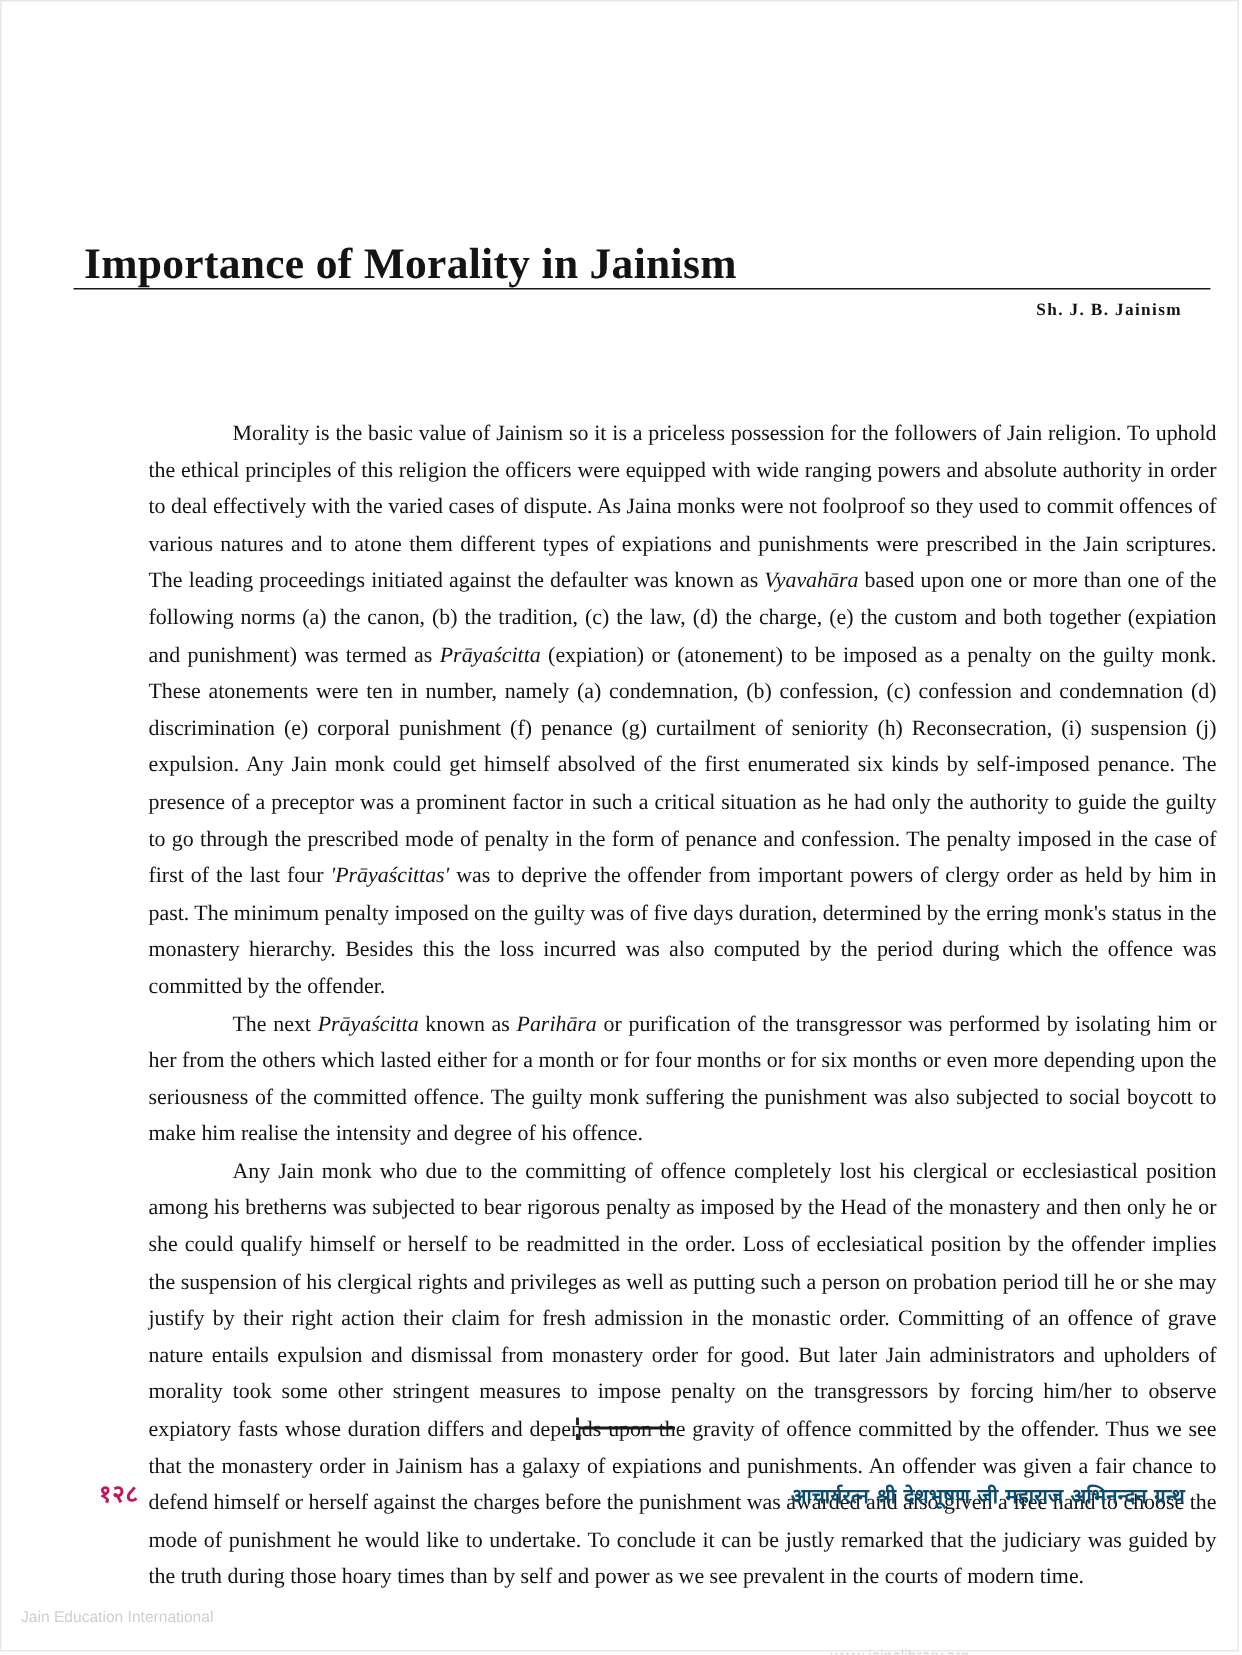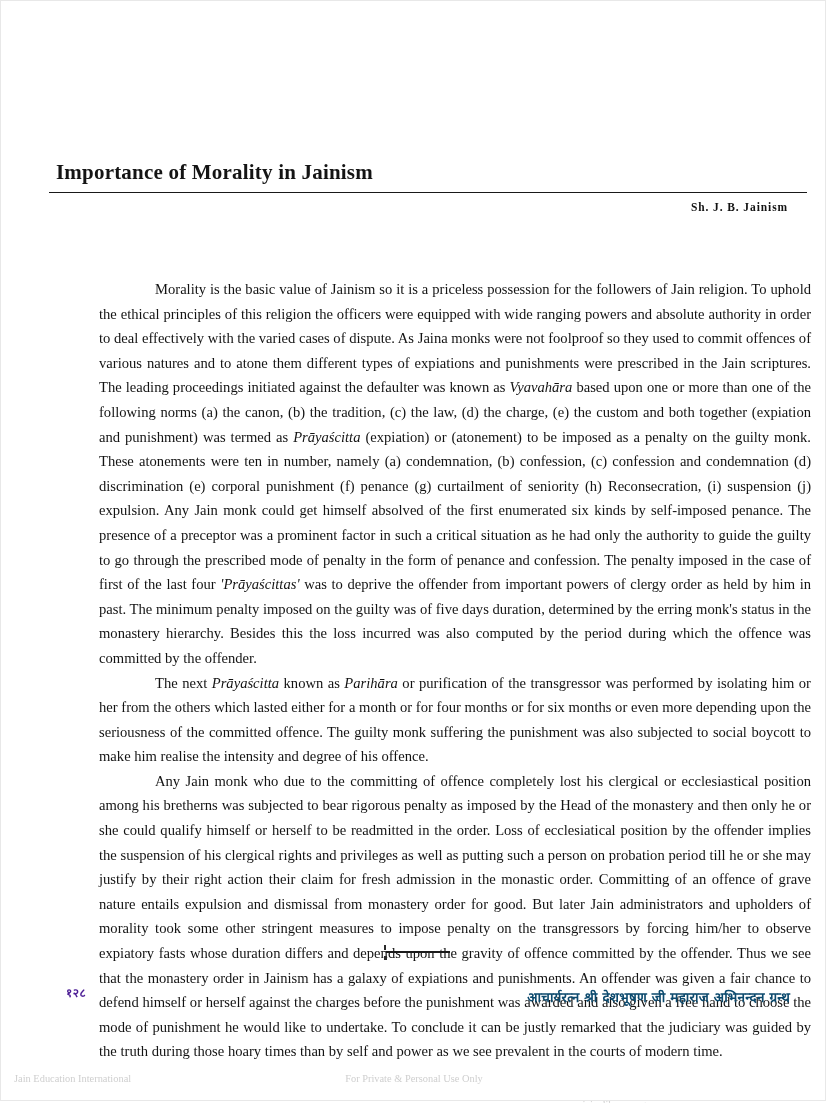--- a/index.html
+++ b/index.html
@@ -32,21 +32,21 @@
     left: 0; top: 0;
     width: 828px;
     height: 1103px;
   }
 
   
   .article-title {
     position: absolute;
     left: 56px;
     top: 160px;
-    font-size: 21px;
+    font-size: 29px;
     font-weight: 700;
     letter-spacing: 0.2px;
     color: #141414;
     white-space: nowrap;
   }
 
   .title-rule {
     position: absolute;
     left: 49px;
     top: 192px;
@@ -111,23 +111,23 @@
     width: 3px;
     height: 4px;
     background: #2a2a2a;
   }
 
   
   .folio {
     position: absolute;
     left: 66px;
     top: 984px;
-    font-size: 12px;
-    font-weight: 700;
-    color: #4c1d95;
+    font-size: 16px;
+    font-weight: 700;
+    color: #be185d;
     font-family: "DejaVu Sans", sans-serif;
     letter-spacing: 0.5px;
   }
 
   .volume-title {
     position: absolute;
     right: 38px;
     top: 988px;
     font-size: 13.5px;
     font-weight: 700;
@@ -137,21 +137,21 @@
     letter-spacing: 0.2px;
   }
 
   
   .scan-footer {
     position: absolute;
     left: 0;
     top: 1073px;
     width: 660px;
     height: 20px;
-    font-family: Liberation Serif, serif;
+    font-family: Liberation Sans, sans-serif;
     font-size: 10.4px;
     color: #cfcfcf;
   }
   .scan-footer .fl {
     position: absolute;
     left: 14px;
     top: 0;
     white-space: nowrap;
   }
   .scan-footer .fc {
@@ -192,17 +192,16 @@
   <div class="end-tick-top"></div>
   <div class="end-rule"></div>
   <div class="end-tick-bottom"></div>
 
   <div class="folio">१२८</div>
 
   <div class="volume-title">आचार्यरत्न श्री देशभूषण जी महाराज अभिनन्दन ग्रन्थ</div>
 
   <div class="scan-footer">
     <span class="fl">Jain Education International</span>
-    <span class="fc">For Private &amp; Personal Use Only</span>
     <span class="fr">www.jainelibrary.org</span>
   </div>
 
 </div>
 
 </body></html>

